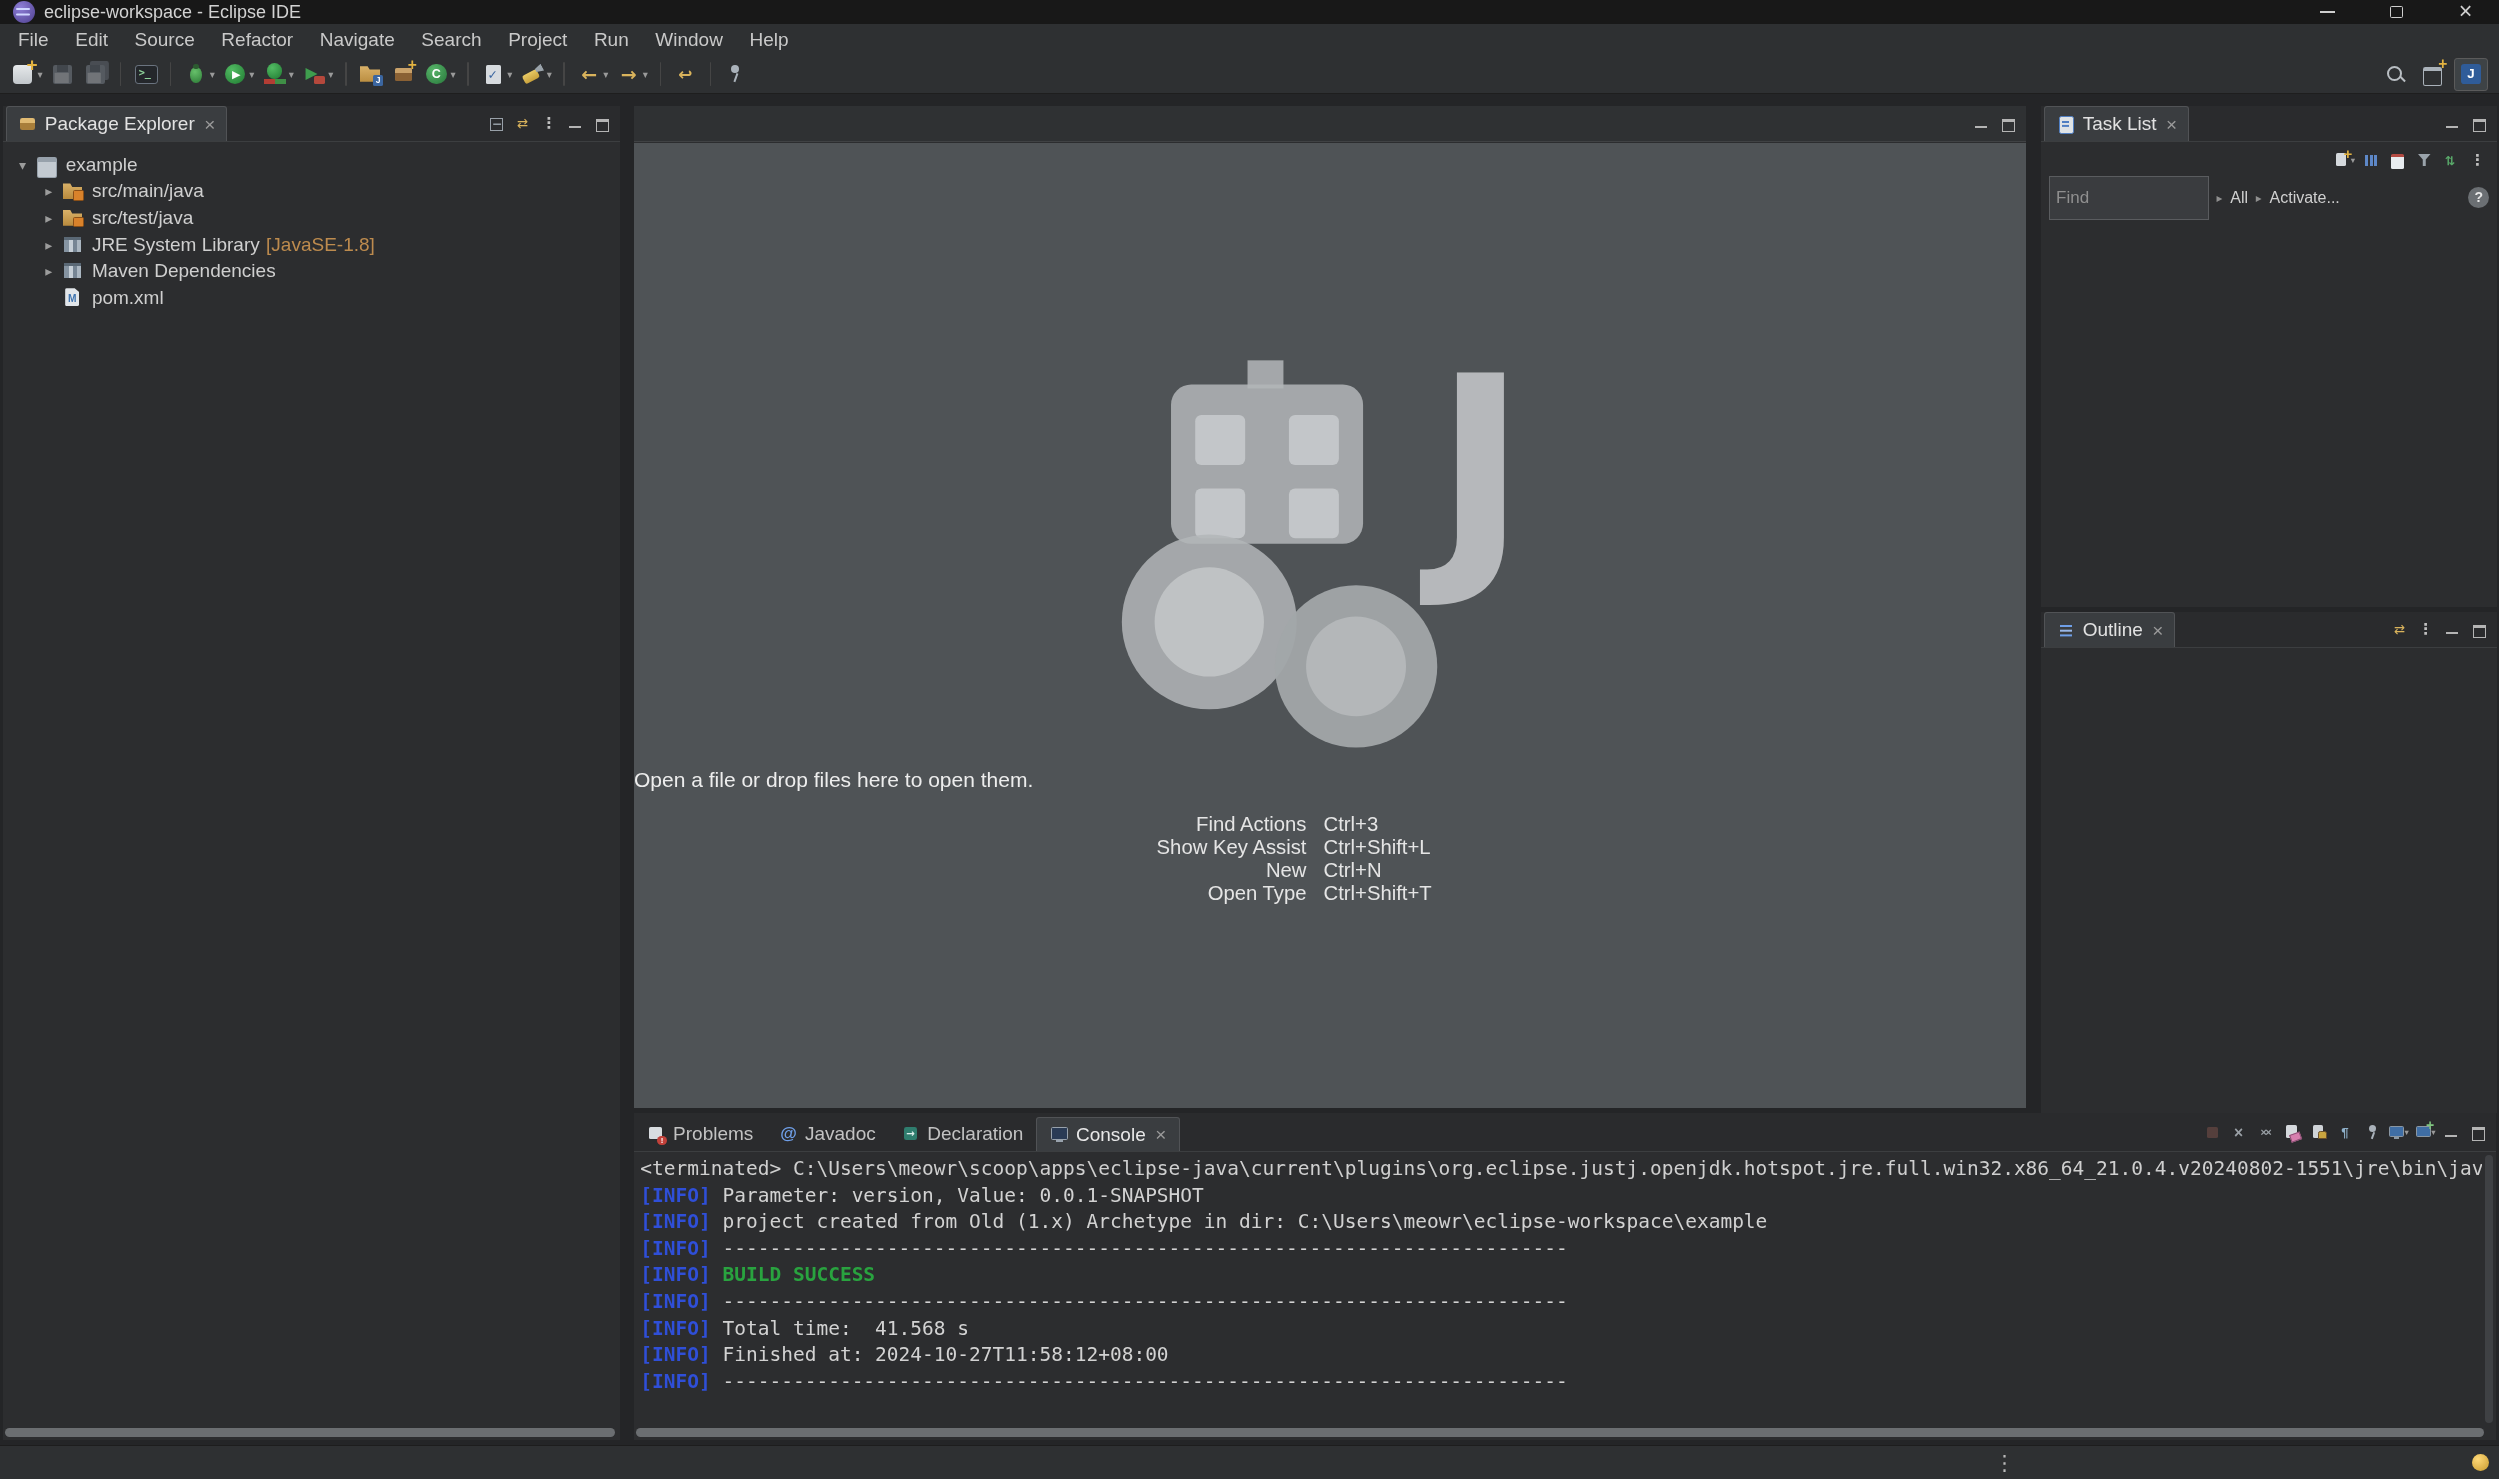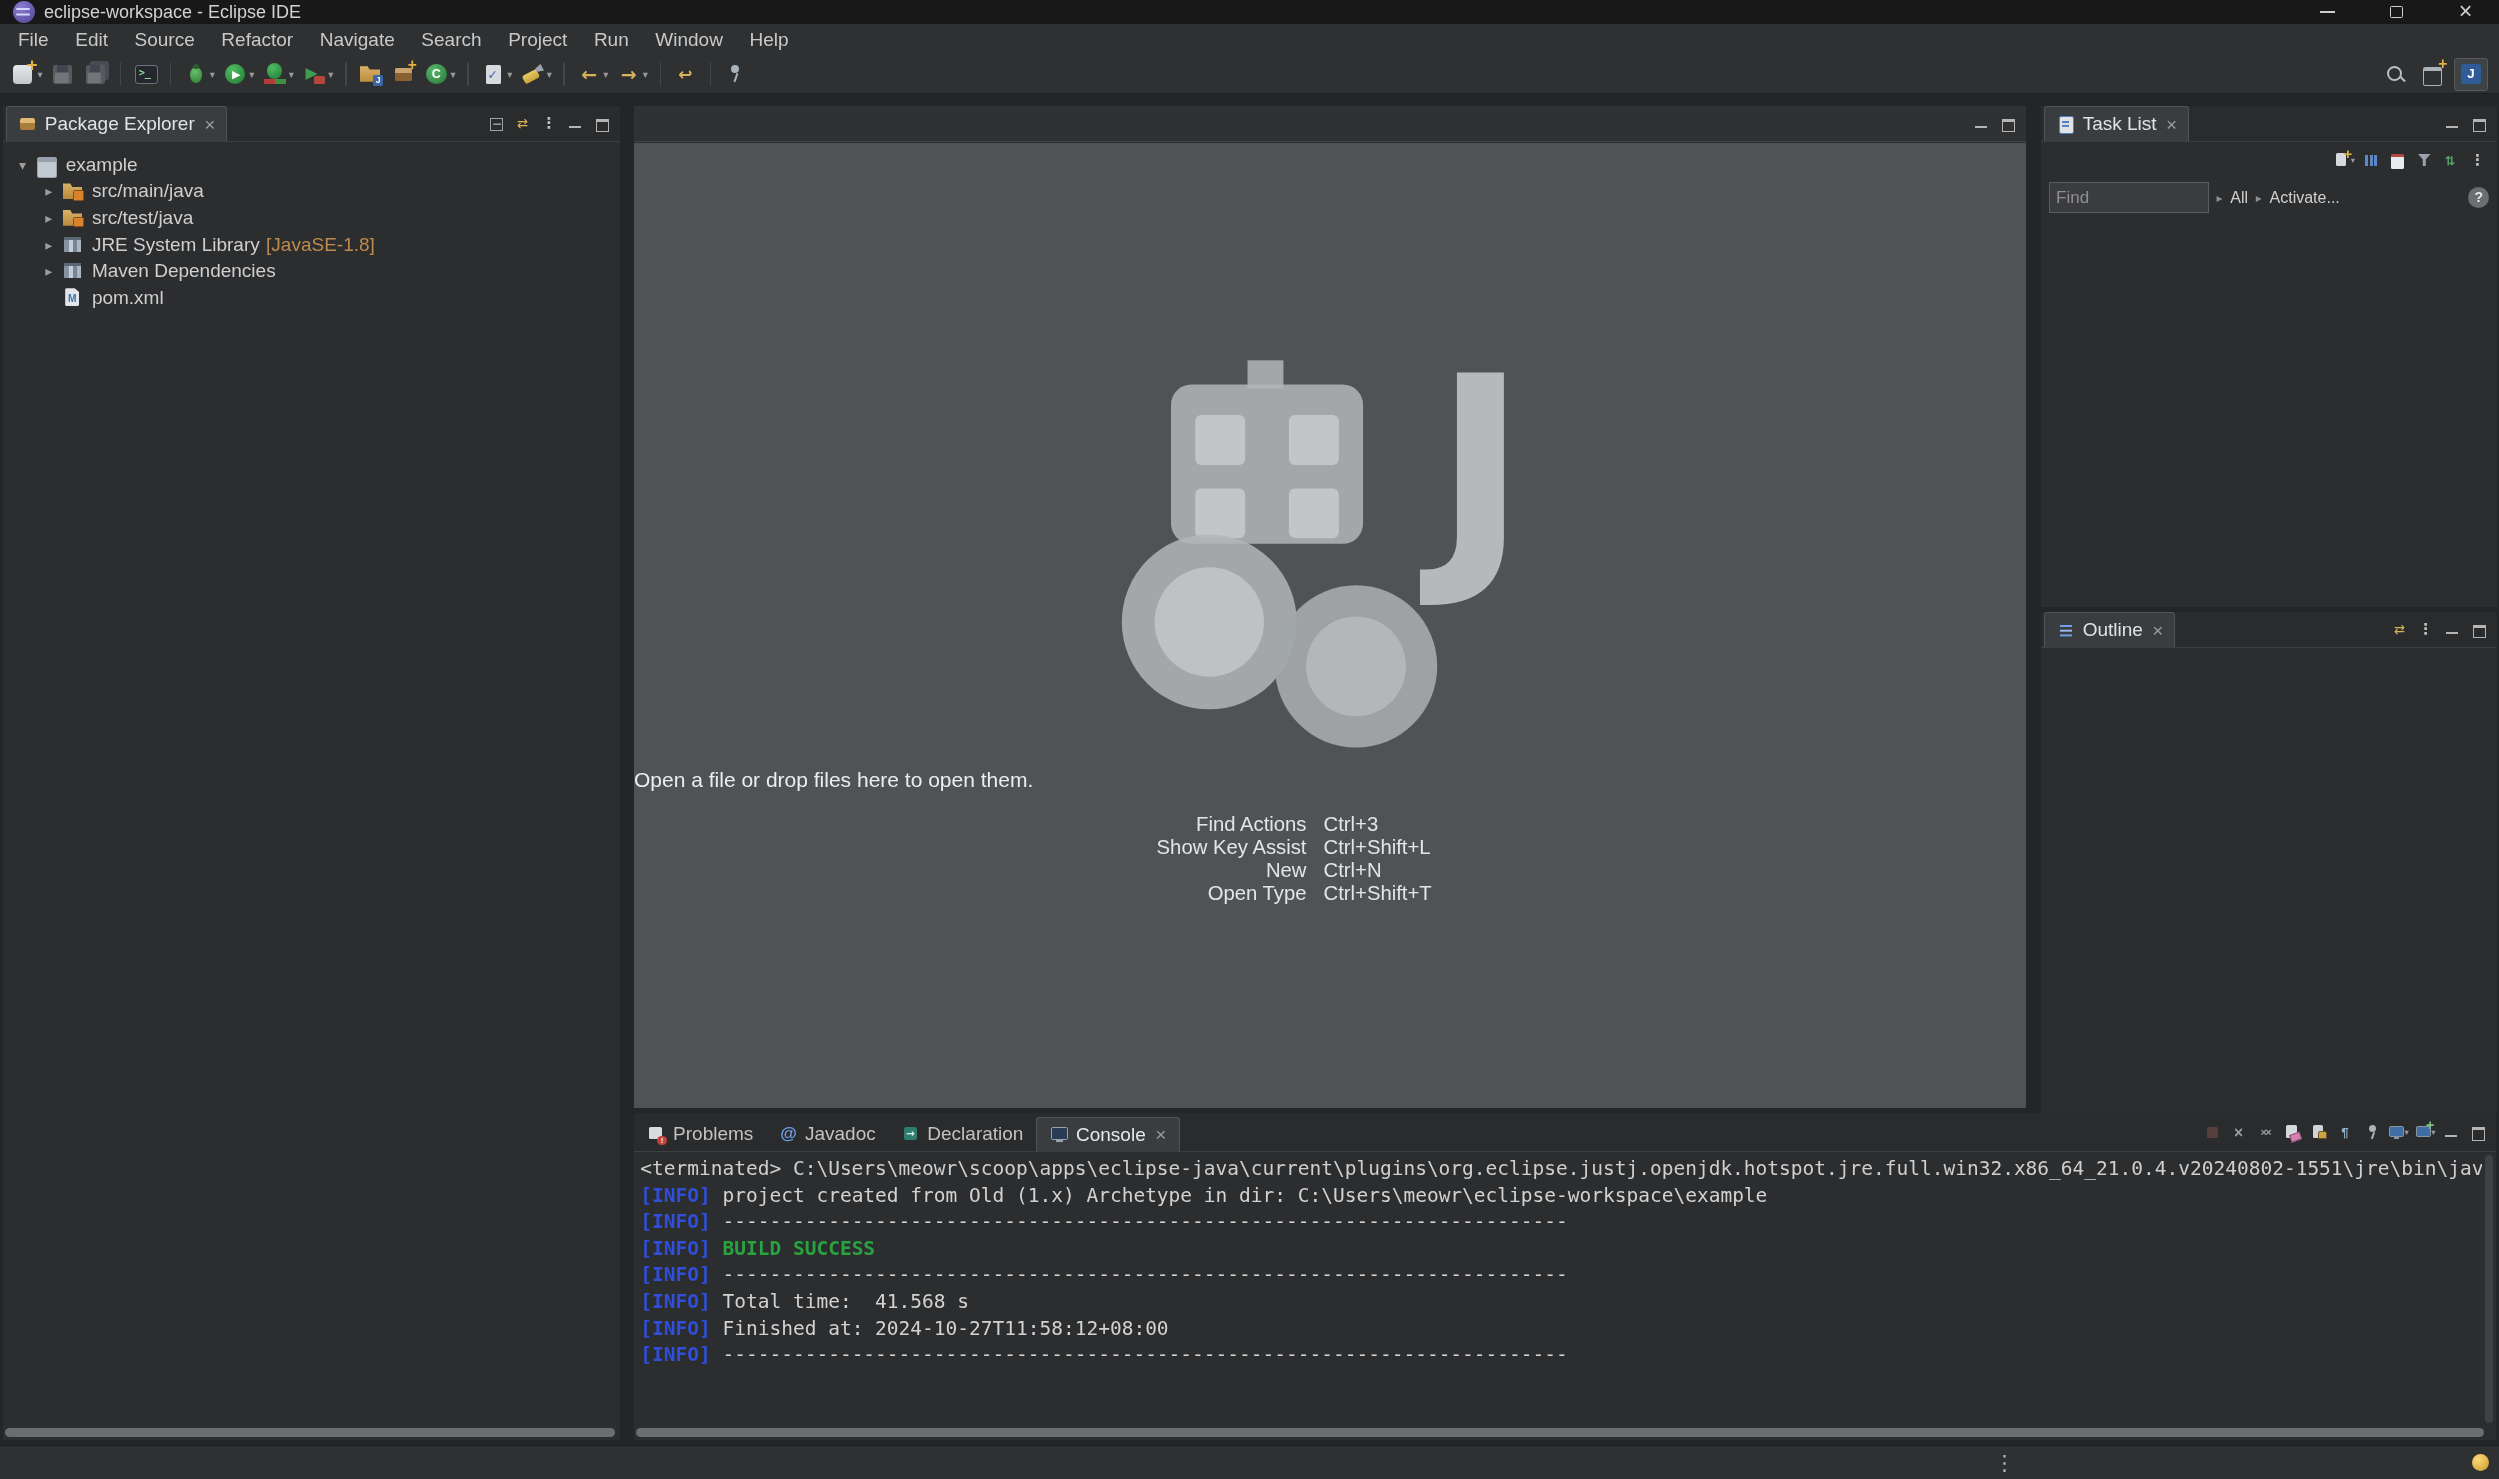--- a/index.html
+++ b/index.html
@@ -143,21 +143,21 @@
 
 
 .tl-toolbar{height:36px;display:flex;justify-content:flex-end;align-items:center;padding-right:6.3px}
 .new-task-button .g::before{content:"";position:absolute;left:2.3px;top:1.6px;width:10.2px;height:13.3px;background:#d5d9dd;border-radius:1.6px}
 .new-task-button .g::after{content:"+";position:absolute;right:-1.6px;top:-5.5px;color:#e3b341;font:bold 15px/15px "Liberation Sans",sans-serif}
 .categorized-button .g::before{content:"";position:absolute;left:2.3px;top:3.1px;width:12.5px;height:11px;background:repeating-linear-gradient(90deg,#5d87c7 0 3.1px,#2c2d2f 3.1px 4.7px)}
 .scheduled-button .g::before{content:"";position:absolute;left:2.3px;top:2.3px;width:12.5px;height:12.5px;background:#e8ecef;border-top:3.9px solid #b34a42;border-radius:1.6px}
 .filter-completed-button .g::before{content:"";position:absolute;left:2.3px;top:2.3px;width:12.5px;height:12.5px;background:#9aa3ab;clip-path:polygon(0 0,100% 0,62% 45%,62% 100%,38% 100%,38% 45%)}
 .synchronize-button .g::before{content:"⇄";position:absolute;inset:0;text-align:center;color:#59a869;font:bold 12.5px/17px "DejaVu Sans",sans-serif;transform:rotate(90deg)}
 .tl-find-row{height:39px;display:flex;align-items:center;gap:7.8px;padding:0 7.8px}
-.find-input{width:160px;height:31px;background:#3a3c3f;border:0.8px solid #5a5c5f;color:#d8d8d8;font-size:17px;padding:0 6.3px;font-family:"Liberation Sans",sans-serif}
+.find-input{width:160px;height:44px;background:#3a3c3f;border:0.8px solid #5a5c5f;color:#d8d8d8;font-size:17px;padding:0 6.3px;font-family:"Liberation Sans",sans-serif}
 .find-input::placeholder{color:#8f8f8f}
 .mini-arrow{color:#8f8f8f;font-size:11.7px}
 .tl-scope,.tl-activate{font-size:16px;color:#d0d0d0;white-space:nowrap}
 .help-circle{margin-left:auto;width:21px;height:21px;border-radius:50%;background:#6b6f73;color:#e8e8e8;font:bold 14px/21px "Liberation Sans",sans-serif;text-align:center;flex:none}
 
 
 .outline-msg{padding:14px 11px;font-size:19px;color:#c8c8c8}
 
 
 .console-tabstrip{height:39px;display:flex;align-items:flex-end;background:#2a2b2d;border-bottom:0.8px solid #3c3e40}
@@ -684,20 +684,21 @@
             <div class="vbtn maximize-button">
               <span class="g"></span>
 
             </div>
           </div>
       </div>
       <div class="console-body">
         <div class="cterm">&lt;terminated&gt; C:\Users\meowr\scoop\apps\eclipse-java\current\plugins\org.eclipse.justj.openjdk.hotspot.jre.full.win32.x86_64_21.0.4.v20240802-1551\jre\bin\javaw.exe (2024年10月27日 上午11:57:29) [pid: 4354</div>
         <div>
 
+            <div class="cline"><span class="pfx">[INFO]</span><span class="txt"> Parameter: version, Value: 0.0.1-SNAPSHOT</span></div>
 
             <div class="cline"><span class="pfx">[INFO]</span><span class="txt"> project created from Old (1.x) Archetype in dir: C:\Users\meowr\eclipse-workspace\example</span></div>
 
             <div class="cline"><span class="pfx">[INFO]</span><span class="txt"> ------------------------------------------------------------------------</span></div>
 
             <div class="cline"><span class="pfx">[INFO]</span><span class="txt success"> BUILD SUCCESS</span></div>
 
             <div class="cline"><span class="pfx">[INFO]</span><span class="txt"> ------------------------------------------------------------------------</span></div>
 
             <div class="cline"><span class="pfx">[INFO]</span><span class="txt"> Total time:  41.568 s</span></div>

